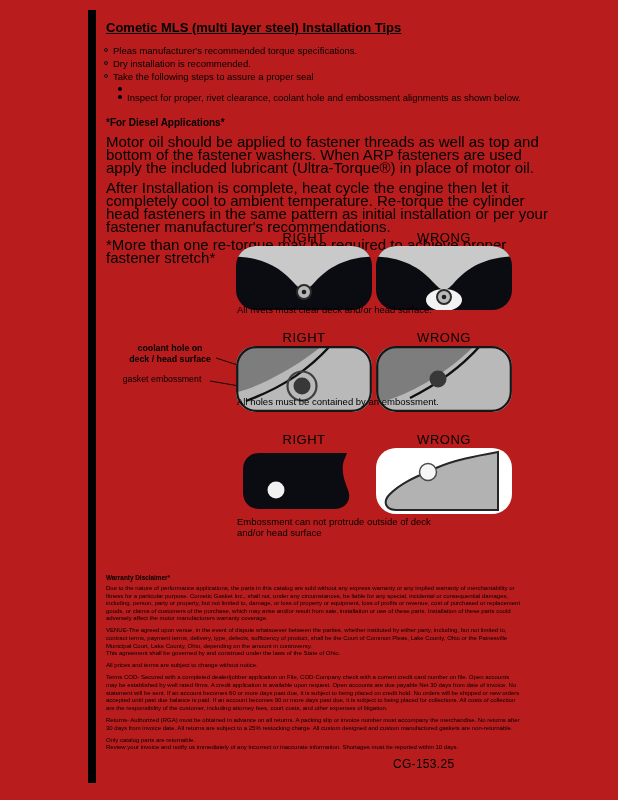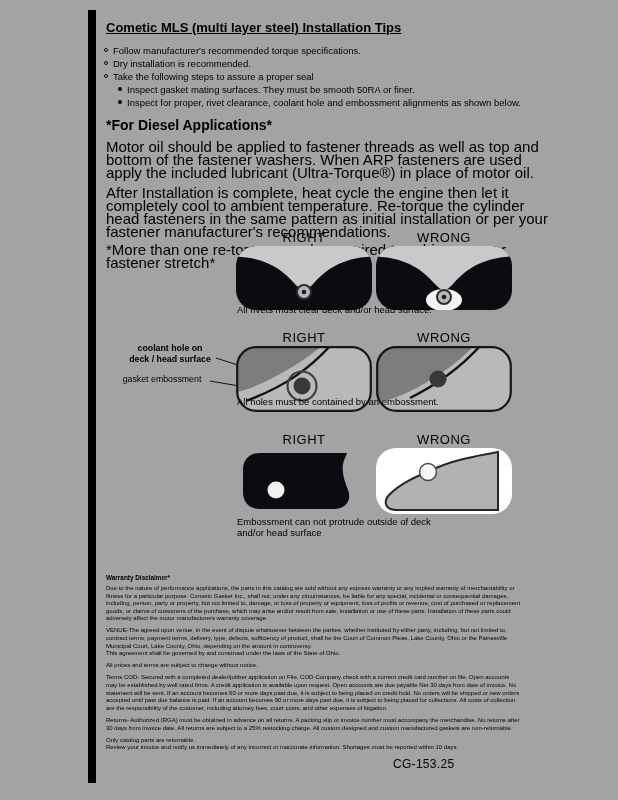--- a/index.html
+++ b/index.html
@@ -2,36 +2,36 @@
 <html><head>
 <meta charset="utf-8">
 <style>
   * { margin:0; padding:0; box-sizing:border-box; }
   html,body { background:#fff; }
   body {
     width:618px; height:800px;
     font-family:"Liberation Sans", sans-serif;
     color:#000;
   }
-  .page { position:relative; width:618px; height:800px; background:#a3a3a3; overflow:hidden; }
+  .page { position:relative; width:618px; height:800px; background:#b91c1c; overflow:hidden; }
   .black-bar { position:absolute; left:88px; top:10px; width:8px; height:773px; background:#000; }
 
   .title {
     position:absolute; left:106px; top:20px; width:460px;
     font-size:13px; font-weight:bold; text-decoration:underline;
   }
 
   .tips { position:absolute; left:104px; top:44px; width:470px; font-size:9.5px; line-height:13px; }
   .bullet { display:flex; align-items:flex-start; }
   .ring { flex:none; width:4px; height:4px; border:1px solid #111; border-radius:50%; margin:4px 5px 0 0; }
   .dot  { flex:none; width:4px; height:4px; background:#000; border-radius:50%; margin:4px 5px 0 0; }
   .subs { margin-left:14px; }
 
   .diesel { position:absolute; left:106px; top:117px; width:452px; }
-  .dheading { font-size:14px; font-weight:bold; }
+  .dheading { font-size:10px; font-weight:bold; }
   .para { font-size:15px; line-height:13px; margin-top:7px; }
   .note { margin-top:5px; }
 
   .dlabel { position:absolute; width:136px; text-align:center; font-size:13px; letter-spacing:0.5px; }
   .fig { position:absolute; }
   .caption { position:absolute; font-size:9.5px; line-height:11px; white-space:pre-line; }
   .ann { position:absolute; font-size:8.8px; line-height:10.5px; text-align:center; white-space:pre-line; }
   .connector { position:absolute; }
 
   .legal { position:absolute; left:106px; top:574px; width:415px; }
@@ -45,34 +45,33 @@
 
 <div class="page">
 
   <div class="black-bar"></div>
 
   <div class="title">Cometic MLS (multi layer steel) Installation Tips</div>
 
   <div class="tips">
     <div class="bullet">
       <span class="ring"></span>
-      <span>Follow manufacturer's recommended torque specifications.</span>
+      <span>Pleas manufacturer's recommended torque specifications.</span>
     </div>
     <div class="bullet">
       <span class="ring"></span>
       <span>Dry installation is recommended.</span>
     </div>
     <div class="bullet">
       <span class="ring"></span>
       <span>Take the following steps to assure a proper seal</span>
     </div>
     <div class="subs">
       <div class="bullet">
         <span class="dot"></span>
-        <span>Inspect gasket mating surfaces.  They must be smooth 50RA or finer.</span>
       </div>
       <div class="bullet">
         <span class="dot"></span>
         <span>Inspect for proper, rivet clearance, coolant hole and embossment alignments as shown below.</span>
       </div>
     </div>
   </div>
 
   <div class="diesel">
     <div class="dheading">*For Diesel Applications*</div>

